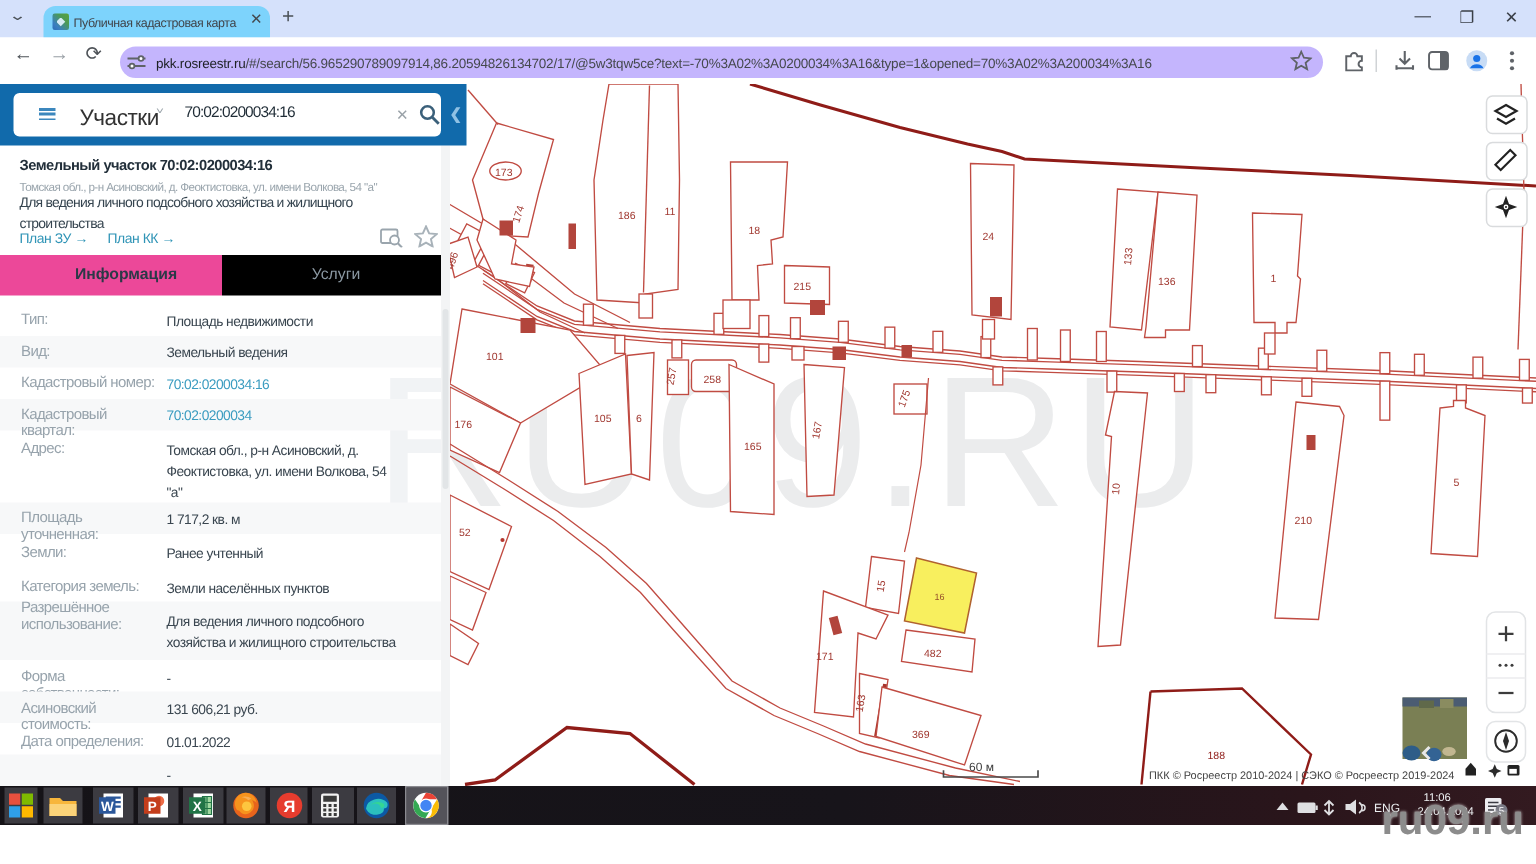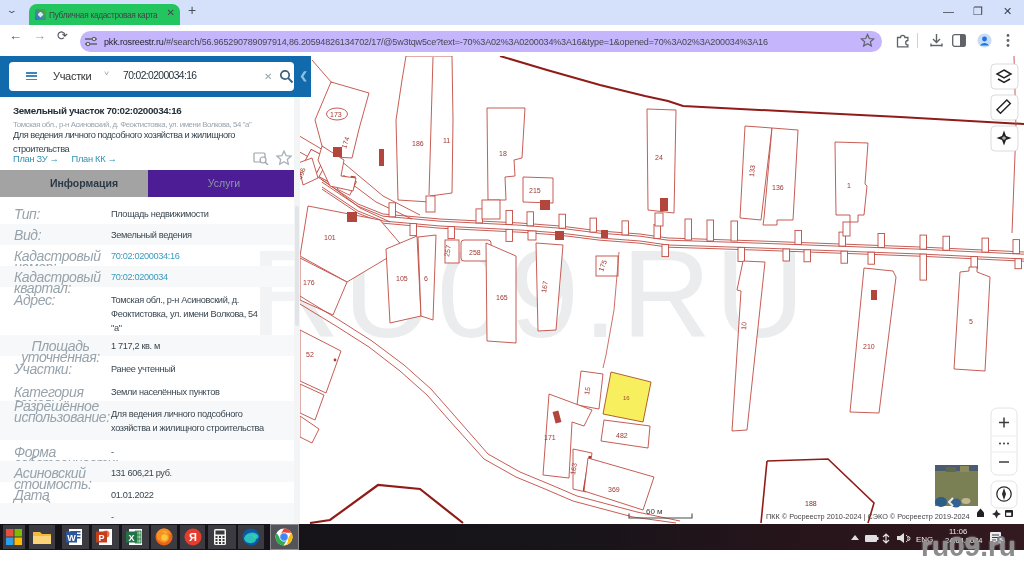--- a/index.html
+++ b/index.html
@@ -1,20 +1,20 @@
 <!DOCTYPE html>
 <html><head>
 <meta charset="utf-8">
 <style>
   * { margin:0; padding:0; box-sizing:border-box; }
   html,body { width:1024px; height:576px; overflow:hidden; font-family:"Liberation Sans", sans-serif; background:#fff; }
   .abs { position:absolute; }
   
   #titlebar { position:absolute; left:0; top:0; width:1024px; height:25px; background:#d5e1fb; }
-  #tab { position:absolute; left:29px; top:4px; width:151px; height:21px; background:#22c55e; border-radius:8px 8px 0 0; }
+  #tab { position:absolute; left:29px; top:4px; width:151px; height:21px; background:#7dd3fc; border-radius:8px 8px 0 0; }
   #tab .fav { position:absolute; left:6px; top:5px; width:11px; height:11px; border-radius:1.5px; background:linear-gradient(225deg,#5ba33c 0%,#4b9a55 35%,#3a7fc1 75%,#2e6fb5 100%); }
   #tab .fav:after { content:""; position:absolute; left:2.5px; top:2.5px; width:6px; height:6px; background:#dff0fb; clip-path:polygon(50% 0,100% 50%,50% 100%,0 50%); opacity:0.95; }
   #tab .ttl { position:absolute; left:20px; top:5.5px; font-size:8.3px; letter-spacing:-0.3px; color:#40454b; white-space:nowrap; width:120px; overflow:hidden; }
   #tab .cls { position:absolute; right:5px; top:3px; font-size:10px; color:#44484d; }
   #tbchev { position:absolute; left:8px; top:5px; font-size:9px; color:#4a5056; transform:scaleX(1.6); }
   #newtab { position:absolute; left:188px; top:2px; font-size:14px; color:#4a5056; font-weight:400; }
   .wctl { position:absolute; top:5px; color:#3a3f47; font-size:11px; }
   
   #toolbar { position:absolute; left:0; top:25px; width:1024px; height:31px; background:#fff; }
   #omni { position:absolute; left:80px; top:6px; width:802px; height:21px; background:#c4b5fd; border-radius:11px; }
@@ -31,25 +31,25 @@
   #scrollstrip { position:absolute; left:294px; top:41px; width:6px; height:427px; background:#f3f4f5; }
   #scrollthumb { position:absolute; left:295px; top:150px; width:4px; height:120px; background:#e2e5e7; border-radius:2px; }
   
   .ptitle { position:absolute; left:13px; top:49px; font-size:9.8px; letter-spacing:-0.35px; font-weight:bold; color:#222f3a; }
   .paddr  { position:absolute; left:13px; top:64px; font-size:7.8px; letter-spacing:-0.4px; color:#9aa5ad; }
   .pusage { position:absolute; left:13px; top:73px; width:272px; font-size:9.3px; letter-spacing:-0.5px; line-height:13.5px; color:#35444f; }
   .plinks { position:absolute; left:13px; top:98px; font-size:9.3px; letter-spacing:-0.3px; color:#2f94b6; }
   .plinks span { margin-right:13px; }
   
   #ptabs { position:absolute; left:0; top:114px; width:300px; height:27px; }
-  #ptabs .t1 { position:absolute; left:0; top:0; width:148px; height:27px; background:#a3a3a3; font-size:10.5px; font-weight:bold; color:#2b3947; text-align:center; line-height:27px;padding-left:20px; }
-  #ptabs .t2 { position:absolute; left:148px; top:0; width:152px; height:27px; background:#4c1d95; font-size:10.5px; color:#8b98a2; text-align:center; line-height:27px; }
+  #ptabs .t1 { position:absolute; left:0; top:0; width:148px; height:27px; background:#ec4899; font-size:10.5px; font-weight:bold; color:#2b3947; text-align:center; line-height:27px;padding-left:20px; }
+  #ptabs .t2 { position:absolute; left:148px; top:0; width:152px; height:27px; background:#000000; font-size:10.5px; color:#8b98a2; text-align:center; line-height:27px; }
   
   .row { position:absolute; left:0; width:300px; }
-  .row .lb { position:absolute; left:14px; top:0; width:93px; font-size:14px; letter-spacing:-0.4px; line-height:10.5px; color:#97a3ac;font-style:italic; }
+  .row .lb { position:absolute; left:14px; top:0; width:93px; font-size:10px; letter-spacing:-0.4px; line-height:10.5px; color:#97a3ac; }
   .row .vl { position:absolute; left:111px; top:0; width:155px; font-size:9.2px; letter-spacing:-0.35px; line-height:13.8px; color:#3a4650; }
   .row .vl.lnk { color:#3b9cc0; }
   .gray { background:#f7f8f9; }
   
   #taskbar { position:absolute; left:0; top:524px; width:1024px; height:26px; background:linear-gradient(90deg,#151317 0%,#17141a 55%,#2a151b 85%,#331a20 100%); }
   .tbtn { position:absolute; top:1px; height:24px; background:#3c3b41; }
   .tbtn.active { background:#54535a; outline:1px solid #8a8a90; }
   #bottomstrip { position:absolute; left:0; top:550px; width:1024px; height:26px; background:#fff; }
   #ru09 { position:absolute; left:921px; top:531px; font-size:28px; font-weight:bold; color:#8c8c8c; z-index:60;
           text-shadow:0 0 2px rgba(255,255,255,.8); letter-spacing:0px; }
@@ -298,25 +298,25 @@
     </div>
   <div class="row gray" style="top:210px;height:21px;">
       <span class="lb" style="top:6px;">Кадастровый квартал:</span>
       <span class="vl lnk" style="top:5px;">70:02:0200034</span>
     </div>
   <div class="row" style="top:231px;height:48px;">
       <span class="lb" style="top:8px;">Адрес:</span>
       <span class="vl" style="top:7px;">Томская обл., р-н Асиновский, д. Феоктистовка, ул. имени Волкова, 54 "а"</span>
     </div>
   <div class="row gray" style="top:279px;height:21px;">
-      <span class="lb" style="top:6px;text-align:center;">Площадь уточненная:</span>
+      <span class="lb" style="top:6px;">Площадь уточненная:</span>
       <span class="vl" style="top:5px;">1 717,2 кв. м</span>
     </div>
   <div class="row" style="top:300px;height:24px;">
-      <span class="lb" style="top:8px;">Участки:</span>
+      <span class="lb" style="top:8px;">Земли:</span>
       <span class="vl" style="top:7px;">Ранее учтенный</span>
     </div>
   <div class="row" style="top:324px;height:21px;">
       <span class="lb" style="top:7px;">Категория земель:</span>
       <span class="vl" style="top:6px;">Земли населённых пунктов</span>
     </div>
   <div class="row gray" style="top:345px;height:39px;">
       <span class="lb" style="top:0;">Разрешённое использование:</span>
       <span class="vl" style="top:7px;">Для ведения личного подсобного хозяйства и жилищного строительства</span>
     </div>
@@ -339,21 +339,21 @@
   <div id="scrollstrip"></div>
   <div id="scrollthumb"></div>
 </div>
 <div id="bluebar">
   <div id="sbox">
     <div class="ham">
         <i></i>
         <i></i>
         <i></i>
       </div>
-    <span class="abs" style="left:44px;top:8px;font-size:11px;letter-spacing:-0.3px;color:#333;">Участки</span>
+    <span class="abs" style="left:44px;top:8px;font-size:15px;letter-spacing:-0.3px;color:#333;">Участки</span>
     <span class="abs" style="left:95px;top:7px;font-size:9px;color:#9aa4aa;transform:scaleY(0.7);">˅</span>
     <span class="abs" style="left:114px;top:8px;font-size:10.3px;letter-spacing:-0.6px;color:#1f2c36;">70:02:0200034:16</span>
     <span class="abs" style="left:255px;top:8.5px;font-size:10px;color:#9aa2a8;">✕</span>
     <svg class="abs" style="left:270px;top:7px;" width="15" height="15" viewBox="0 0 15 15">
       <circle cx="6" cy="6" r="4.2" fill="none" stroke="#3b607a" stroke-width="1.7"></circle>
       <path d="M9.2,9.2 L13.5,13.5" stroke="#3b607a" stroke-width="1.9"></path>
     </svg>
   </div>
   <span id="collapse">❮</span>
 </div>

